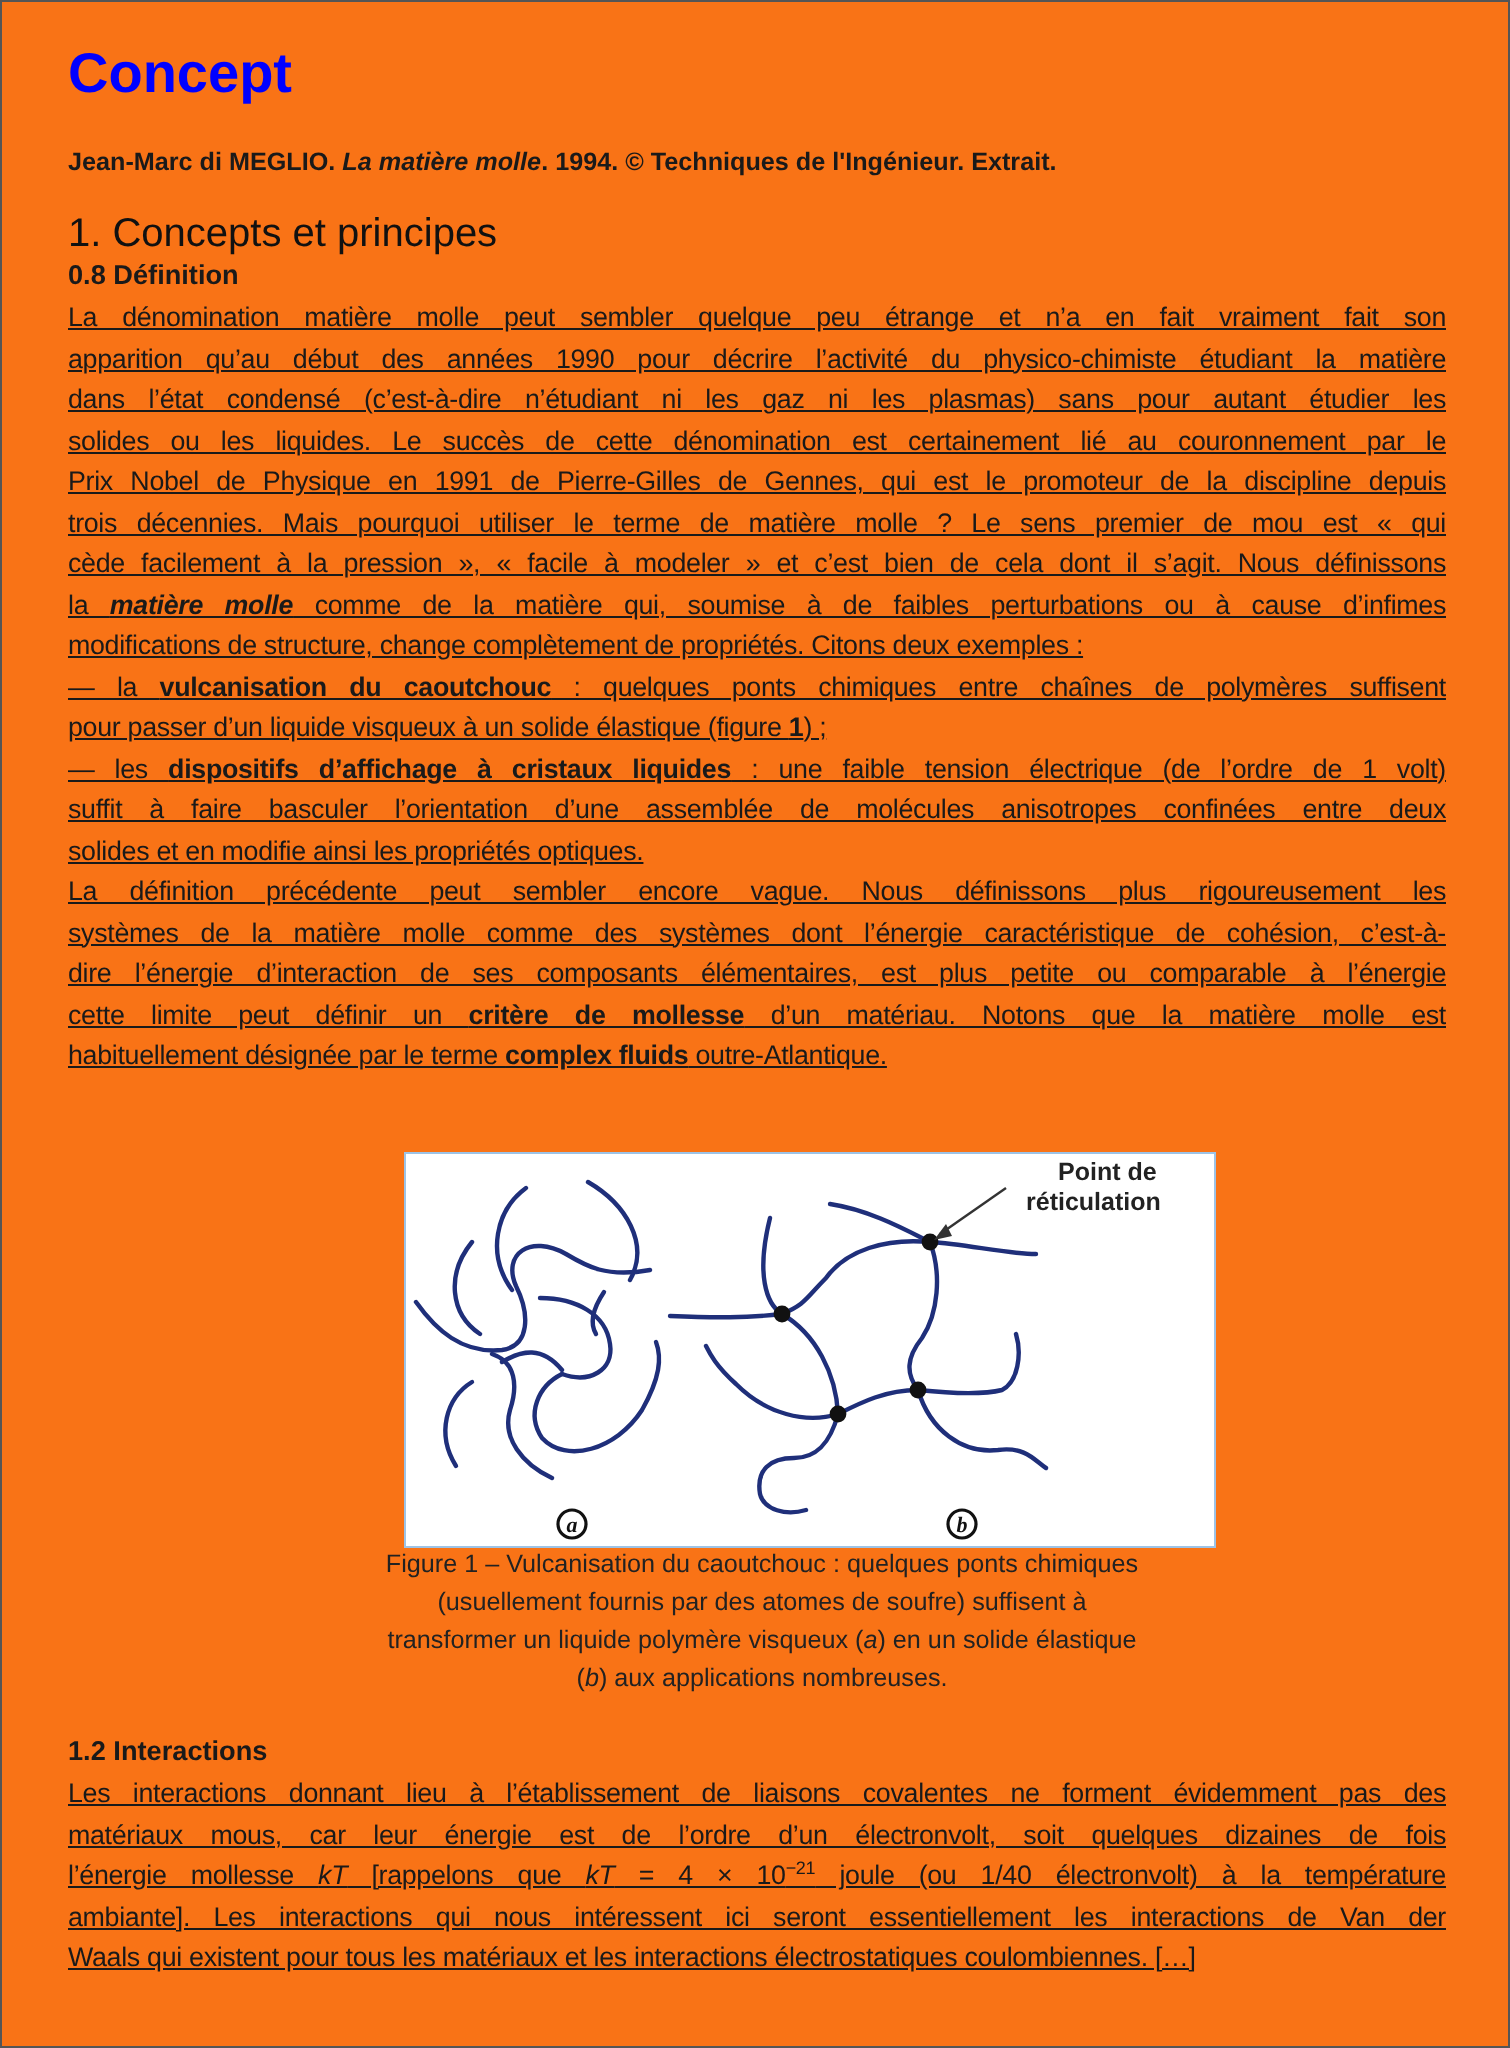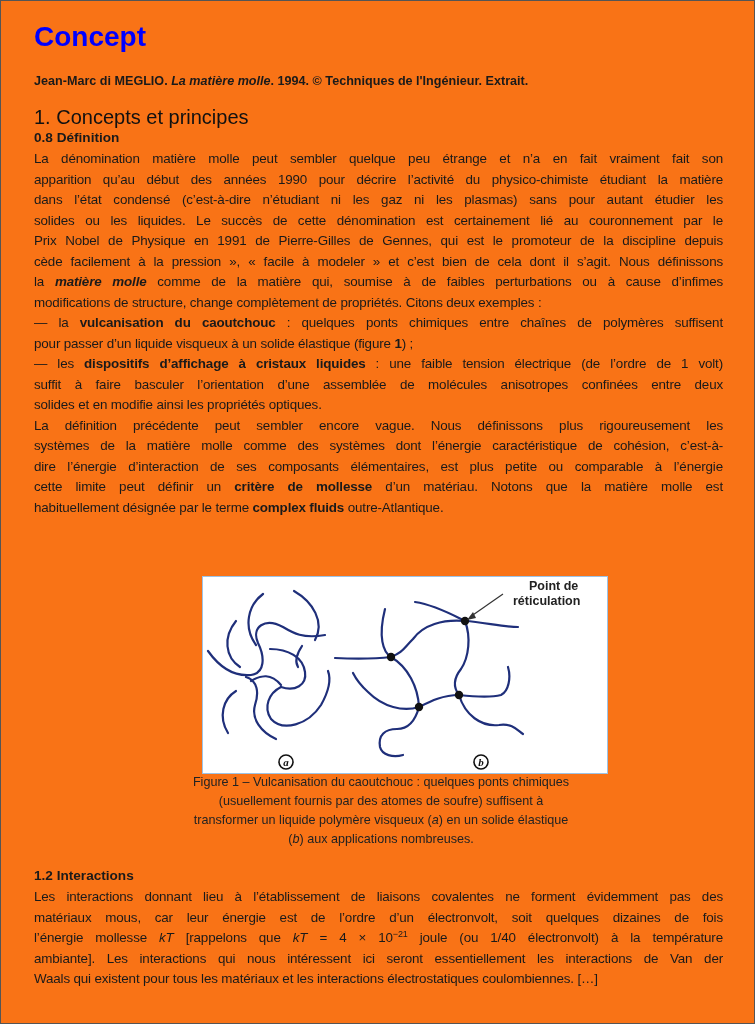--- a/index.html
+++ b/index.html
@@ -28,21 +28,21 @@
       font-size: 20px; font-weight: normal; margin: 0; white-space: nowrap;
       color: #111;
     }
     .h2 {
       font-size: 13.6px; font-weight: bold; margin: 0; white-space: nowrap;
     }
     .h2.def { position: absolute; left: 0; top: 129px; }
     .h2.inter { position: absolute; left: 0; top: 867px; }
     .para {
       font-size: 13.4px; line-height: 20.5px; text-align: justify;
-      margin: 0; letter-spacing: -0.15px;
+      margin: 0; letter-spacing: -0.15px; text-decoration: underline;
     }
     .para .line { display: block; text-align: justify; text-align-last: justify; white-space: nowrap; }
     .para .line.last { text-align-last: left; }
     .block1 { position: absolute; left: 0; top: 148px; width: 689px; }
     .block2 { position: absolute; left: 0; top: 886px; width: 689px; }
     b { font-weight: bold; }
     i { font-style: italic; }
     sup { font-size: 9px; line-height: 0; vertical-align: 5px; }
     .figure {
       position: absolute; left: 176px; top: 575px;
@@ -70,20 +70,21 @@
     <h2 class="h1">1. Concepts et principes</h2>
 
     <h3 class="h2 def">0.8 Définition</h3>
 
     <div class="para block1">
       <span class="line">La dénomination matière molle peut sembler quelque peu étrange et n’a en fait vraiment fait son</span>
       <span class="line">apparition qu’au début des années 1990 pour décrire l’activité du physico-chimiste étudiant la matière</span>
       <span class="line">dans l’état condensé (c’est-à-dire n’étudiant ni les gaz ni les plasmas) sans pour autant étudier les</span>
       <span class="line">solides ou les liquides. Le succès de cette dénomination est certainement lié au couronnement par le</span>
       <span class="line">Prix Nobel de Physique en 1991 de Pierre-Gilles de Gennes, qui est le promoteur de la discipline depuis</span>
+      <span class="line">trois décennies. Mais pourquoi utiliser le terme de matière molle ? Le sens premier de mou est « qui</span>
       <span class="line">cède facilement à la pression », « facile à modeler » et c’est bien de cela dont il s’agit. Nous définissons</span>
       <span class="line"><span>la </span><b><i>matière molle</i></b><span> comme de la matière qui, soumise à de faibles perturbations ou à cause d’infimes</span></span>
       <span class="line last">modifications de structure, change complètement de propriétés. Citons deux exemples :</span>
       <span class="line"><span>— la </span><b>vulcanisation du caoutchouc</b><span> : quelques ponts chimiques entre chaînes de polymères suffisent</span></span>
       <span class="line last"><span>pour passer d’un liquide visqueux à un solide élastique (figure </span><b>1</b><span>) ;</span></span>
       <span class="line"><span>— les </span><b>dispositifs d’affichage à cristaux liquides</b><span> : une faible tension électrique (de l’ordre de 1 volt)</span></span>
       <span class="line">suffit à faire basculer l’orientation d’une assemblée de molécules anisotropes confinées entre deux</span>
       <span class="line last">solides et en modifie ainsi les propriétés optiques.</span>
       <span class="line">La définition précédente peut sembler encore vague. Nous définissons plus rigoureusement les</span>
       <span class="line">systèmes de la matière molle comme des systèmes dont l’énergie caractéristique de cohésion, c’est-à-</span>

